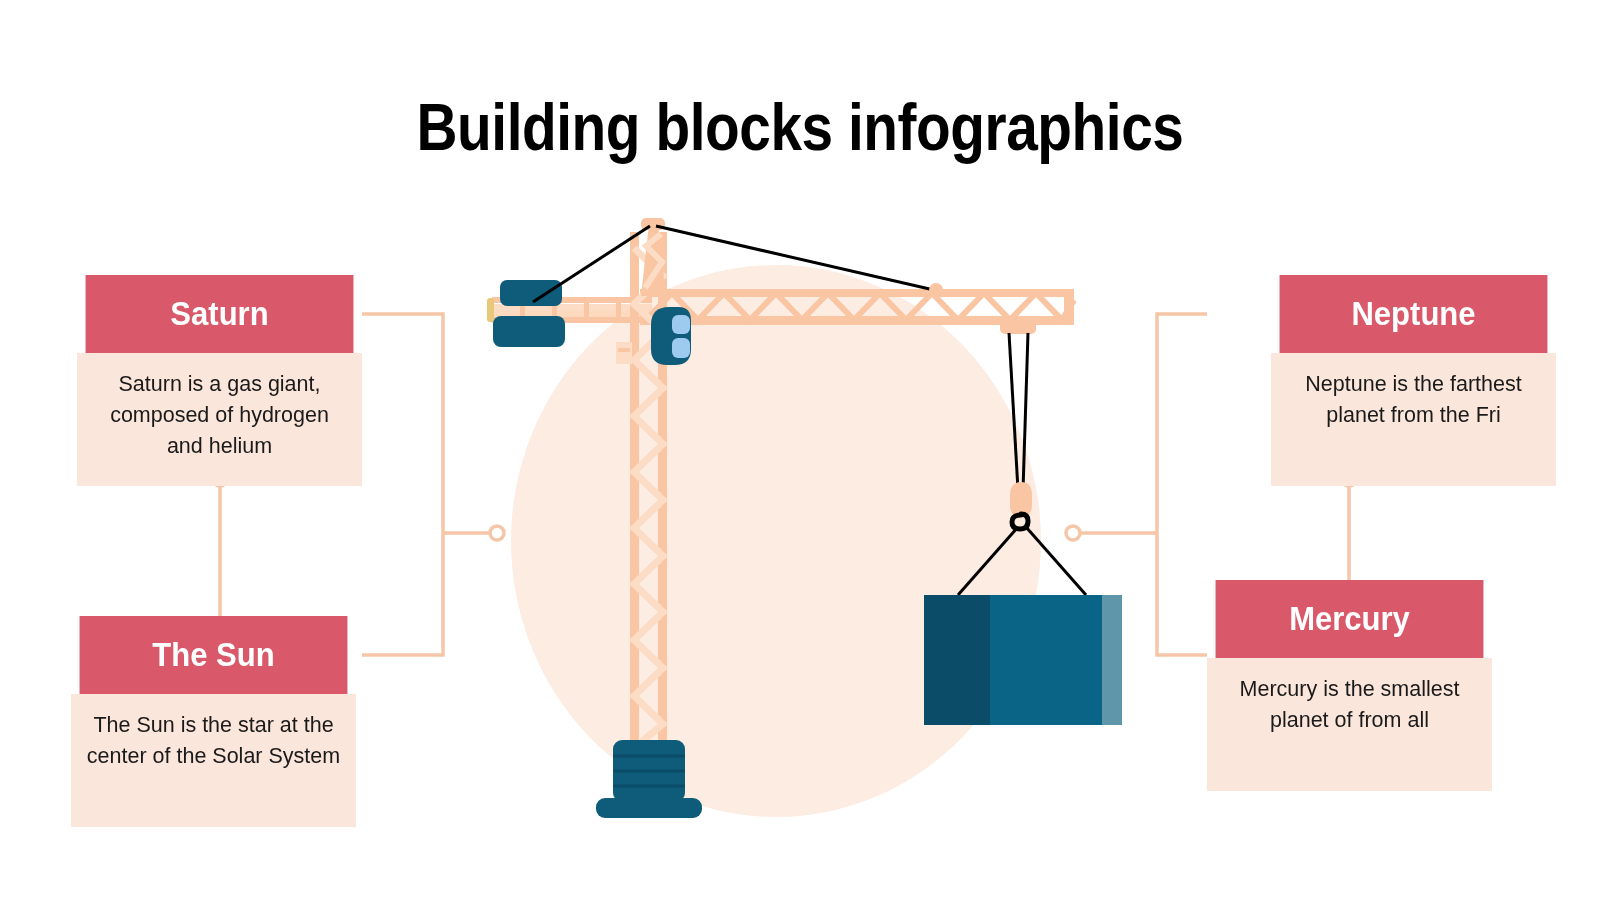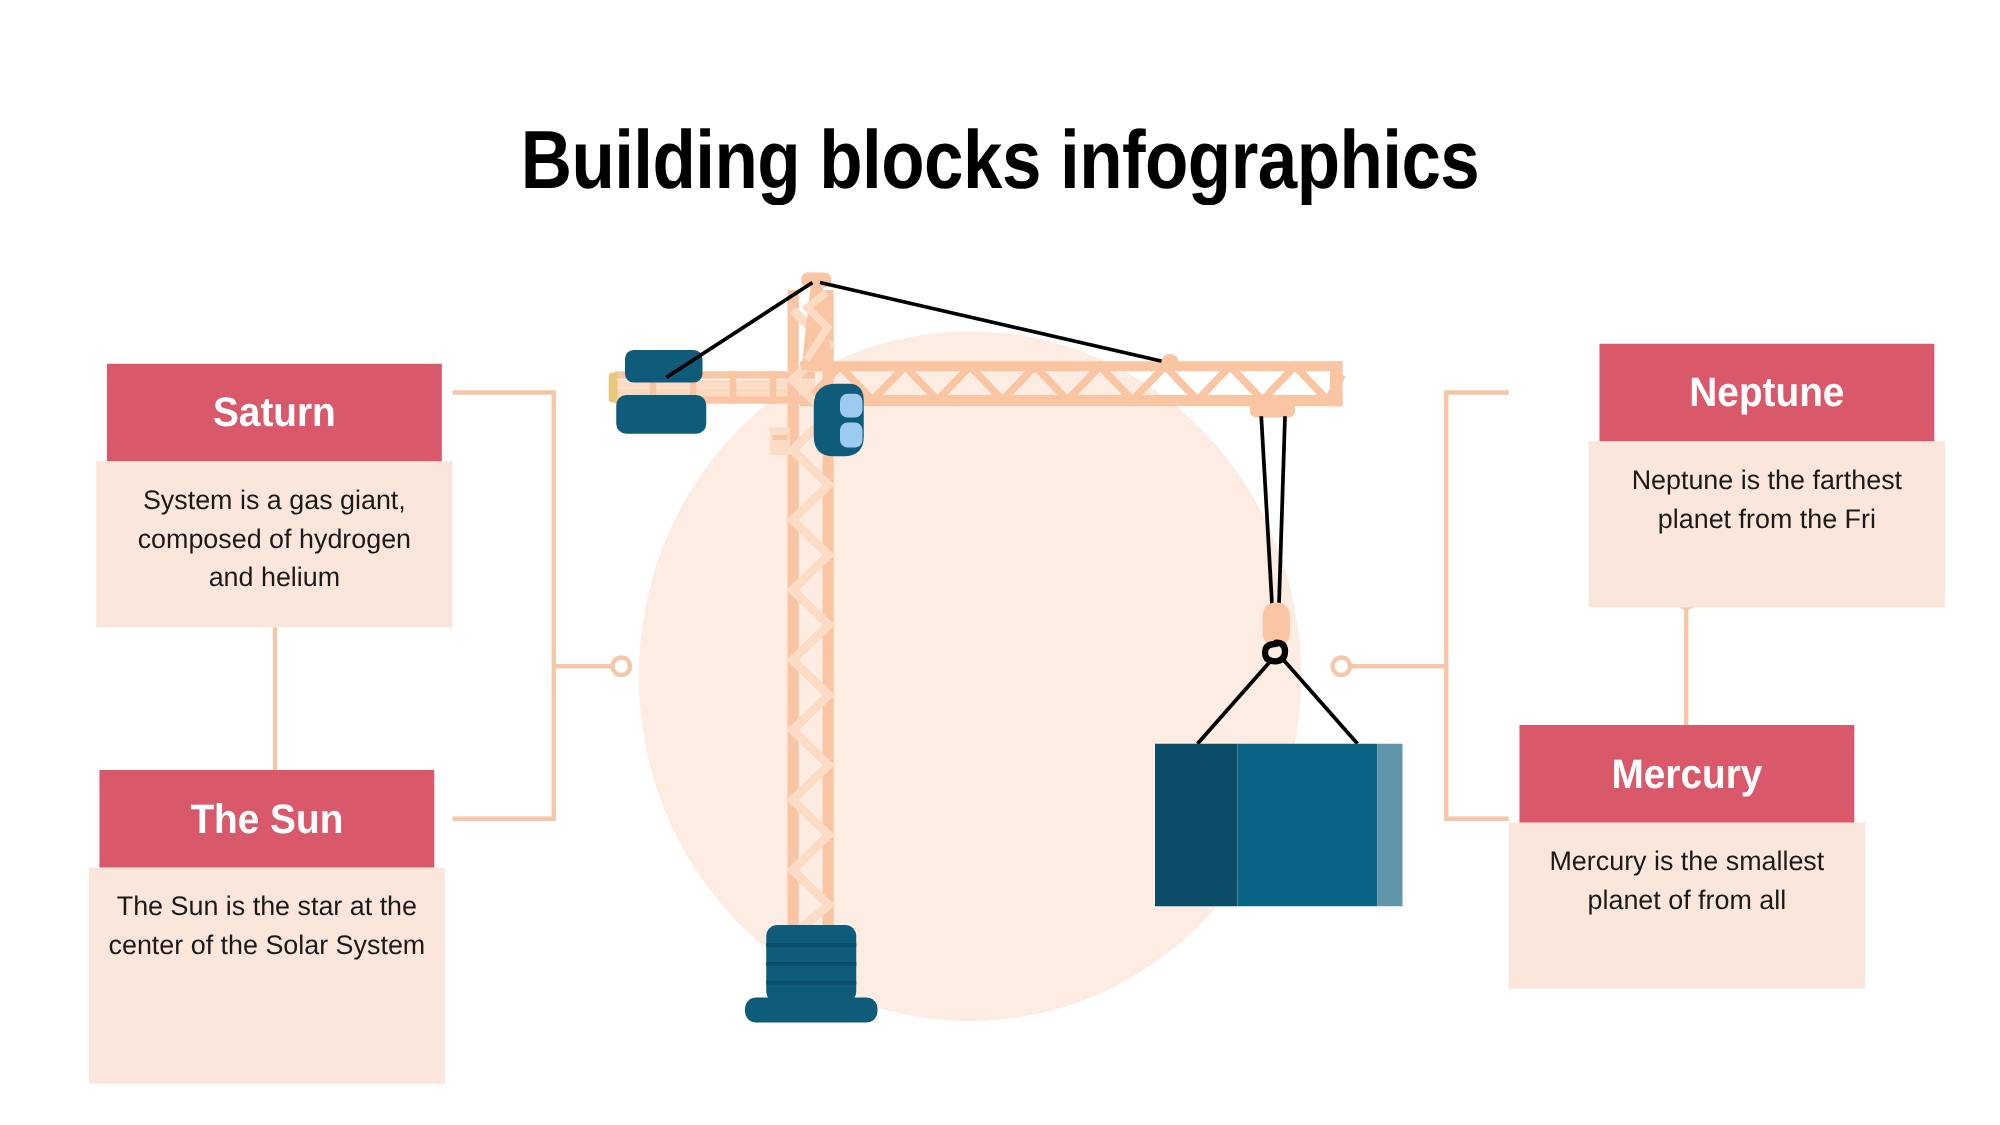--- a/index.html
+++ b/index.html
@@ -58,26 +58,26 @@
   }
   .card-body {
     background: #fbe6dc;
     color: #1a1a1a;
     font-size: 21.5px;
     line-height: 31px;
     text-align: center;
     padding: 16px 14px 20px 14px;
     box-sizing: border-box;
   }
-  .card-saturn  { left: 77px;   top: 291px; }
+  .card-saturn  { left: 77px;   top: 275px; }
   .card-sun     { left: 71px;   top: 616px; }
   .card-neptune { left: 1271px; top: 275px; }
   .card-mercury { left: 1207px; top: 580px; }
   .card-saturn  .card-body { height: 133px; }
-  .card-sun     .card-body { height: 173px; text-align: center; }
+  .card-sun     .card-body { height: 133px; text-align: center; }
   .card-neptune .card-body { height: 133px; }
   .card-mercury .card-body { height: 133px; }
 
   
   #connectors {
     position: absolute;
     left: 0; top: 0;
     width: 1600px;
     height: 900px;
     pointer-events: none;
@@ -218,21 +218,21 @@
       <circle cx="1073" cy="533" r="7"></circle>
       <circle cx="220" cy="479" r="7"></circle>
       <circle cx="1349" cy="479" r="7"></circle>
     </g>
   </svg>
 
   <div id="page-title">Building blocks infographics</div>
 
   <div class="card card-saturn">
     <div class="card-header">Saturn</div>
-    <div class="card-body">System is a gas giant, composed of hydrogen and helium</div>
+    <div class="card-body">Saturn is a gas giant, composed of hydrogen and helium</div>
   </div>
 
   <div class="card card-sun">
     <div class="card-header">The Sun</div>
     <div class="card-body">The Sun is the star at the center of the Solar System</div>
   </div>
 
   <div class="card card-neptune">
     <div class="card-header">Neptune</div>
     <div class="card-body">Neptune is the farthest planet from the Fri</div>

